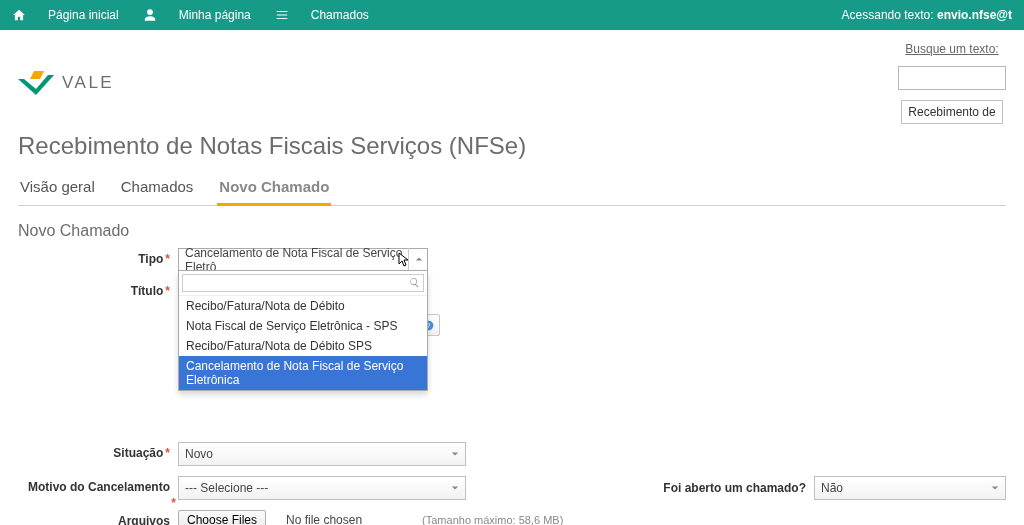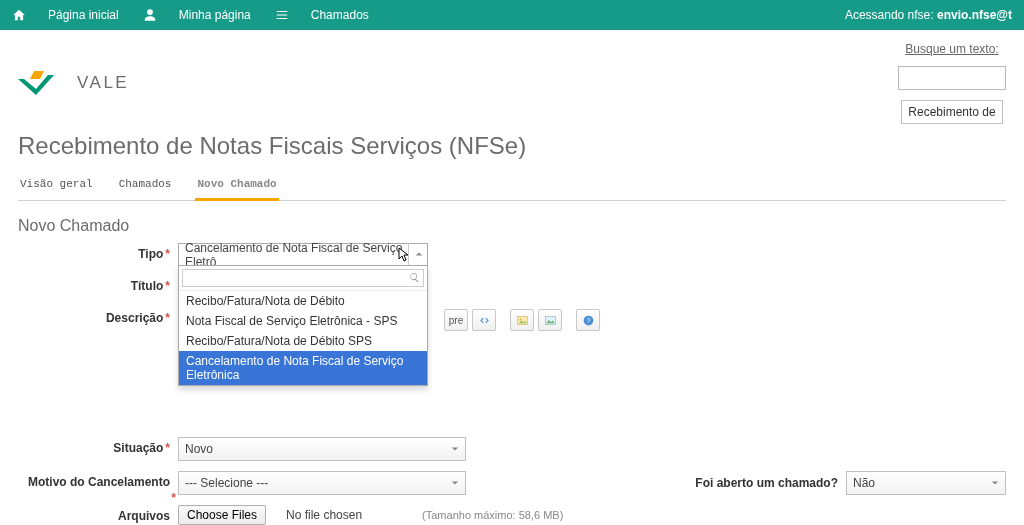--- a/index.html
+++ b/index.html
@@ -9,32 +9,32 @@
     .topbar { background: #169b89; color: #fff; height: 30px; display: flex; align-items: center; padding: 0 12px; font-size: 12px; }
     .topnav { display: flex; gap: 24px; }
     .topnav-item { display: inline-flex; align-items: center; gap: 22px; color: #fff; cursor: pointer; }
     .topnav-item svg { width: 14px; height: 14px; fill: #fff; }
     .topbar-right { margin-left: auto; font-size: 12px; }
     .topbar-right b { font-weight: bold; }
     
     
     .header { padding: 12px 18px 0 18px; }
     .header-row1 { display: flex; align-items: center; justify-content: space-between; }
-    .logo { display: flex; align-items: center; gap: 23px; }
+    .logo { display: flex; align-items: center; gap: 8px; }
     .logo-mark { width: 36px; height: 28px; }
     .logo-text { font-size: 17px; letter-spacing: 2.5px; color: #6c6c6c; font-weight: 400; }
     .search-area { display: flex; align-items: center; gap: 10px; font-size: 12px; flex-direction: column; }
     .search-label { color: #666; text-decoration: underline; }
     .search-input { width: 108px; height: 24px; border: 1px solid #b8b8b8; padding: 2px 4px; }
     .search-extra { height: 24px; border: 1px solid #c0c0c0; padding: 2px 6px; background: #fff; display: inline-flex; align-items: center; }
     
     .page-title { font-size: 24px; color: #6c6c6c; margin-top: 8px; font-weight: 400; }
     
     .tabs { display: flex; gap: 22px; border-bottom: 1px solid #d0d0d0; margin-top: 12px; }
-    .tab { font-size: 11px; color: #555; padding: 6px 2px 8px 2px; cursor: pointer; font-family: Liberation Mono, monospace; }
+    .tab { font-size: 15px; color: #555; padding: 6px 2px 8px 2px; cursor: pointer; }
     .tab.active { color: #888; font-weight: bold; border-bottom: 3px solid #f7a600; margin-bottom: -1px; }
     
     
     .section-title { font-size: 16px; color: #6c6c6c; padding: 16px 18px 8px 18px; }
     .form { padding: 0 18px 12px 18px; }
     .form-row { display: flex; align-items: flex-start; margin-bottom: 10px; }
     .form-label { width: 160px; text-align: right; padding-right: 8px; font-size: 12px; color: #333; padding-top: 4px; font-weight: bold; }
     .form-label .req { color: #d9534f; margin-left: 2px; }
     .form-field { flex: 0 0 auto; }
     
@@ -92,21 +92,21 @@
       <span>Minha página</span>
     </a>
     <a class="topnav-item">
       <svg viewBox="0 0 24 24">
           <path d="M3 5h18v2H3zm0 6h18v2H3zm0 6h18v2H3z"></path>
         </svg>
       <span>Chamados</span>
     </a>
   </div>
   <div class="topbar-right">
-    <span>Acessando nfse:</span>
+    <span>Acessando texto:</span>
     <b>envio.nfse@t</b>
   </div>
 </div>
 
 <div class="header">
   <div class="header-row1">
     <div class="logo">
       <svg class="logo-mark" viewBox="0 0 36 28">
         <path d="M0 10 L18 26 L36 6 L30 6 L18 20 L6 10 Z" fill="#009775"></path>
         <path d="M16 2 L26 2 L22 10 L12 10 Z" fill="#f7a600"></path>
@@ -171,23 +171,20 @@
   </div>
 
   <div class="form-row">
     <div class="form-label">
       <span>Título</span><span class="req">*</span>
     </div>
     <div class="form-field" style="height:22px;"></div>
   </div>
 
   <div class="form-row" style="position:relative;">
-    <div class="form-label">
-      <span>Descrição</span><span class="req">*</span>
-    </div>
     <div class="form-field desc-area">
       <div class="desc-toolbar">
         <div class="tool-btn">
             <span>pre</span>
           </div>
         <div class="tool-btn">
           <svg viewBox="0 0 24 24">
               <path fill="#4a90d9" d="M9 17l-5-5 5-5 1.4 1.4L6.8 12l3.6 3.6zM15 7l5 5-5 5-1.4-1.4 3.6-3.6-3.6-3.6z"></path>
             </svg>
         </div>
@@ -243,21 +240,21 @@
               <path d="M1 3 L5 7 L9 3 Z"></path>
             </svg>
         </div>
       </div>
     </div>
     <div class="right">
       <div class="right-label">
         <span>Foi aberto um chamado?</span>
       </div>
       <div class="form-field">
-        <div class="select-plain" style="width:160px;">
+        <div class="select-plain" style="width:192px;">
           <span>Não</span>
           <svg viewBox="0 0 10 10">
               <path d="M1 3 L5 7 L9 3 Z"></path>
             </svg>
         </div>
       </div>
     </div>
   </div>
 
   <div class="form-row">

